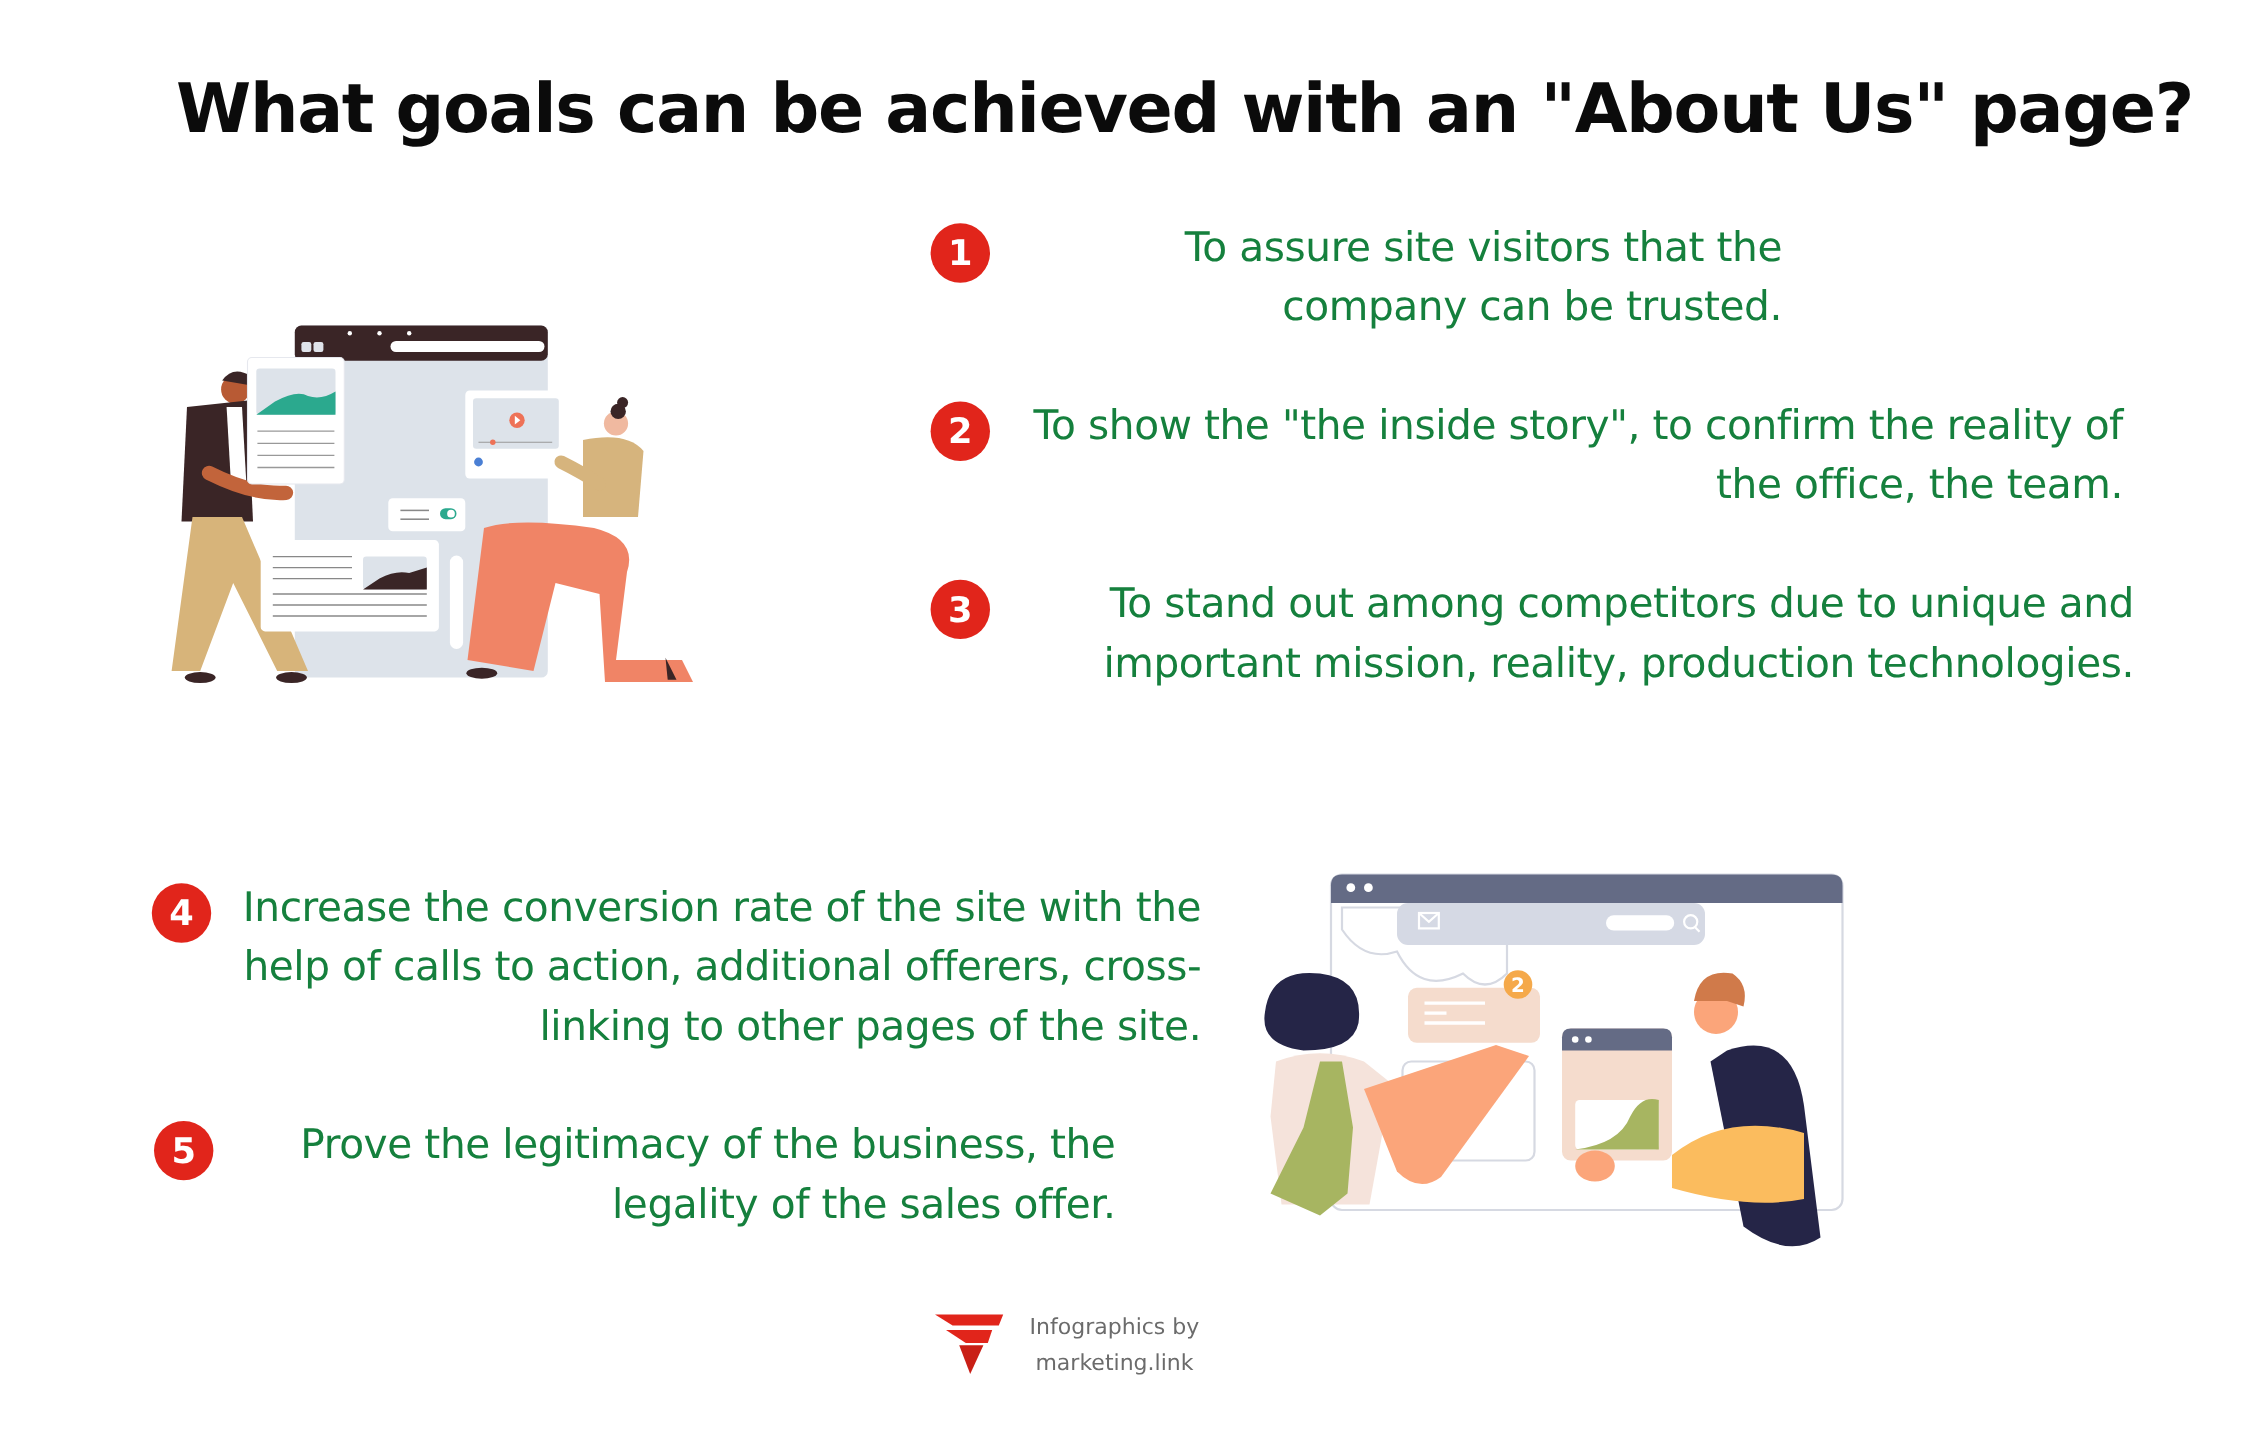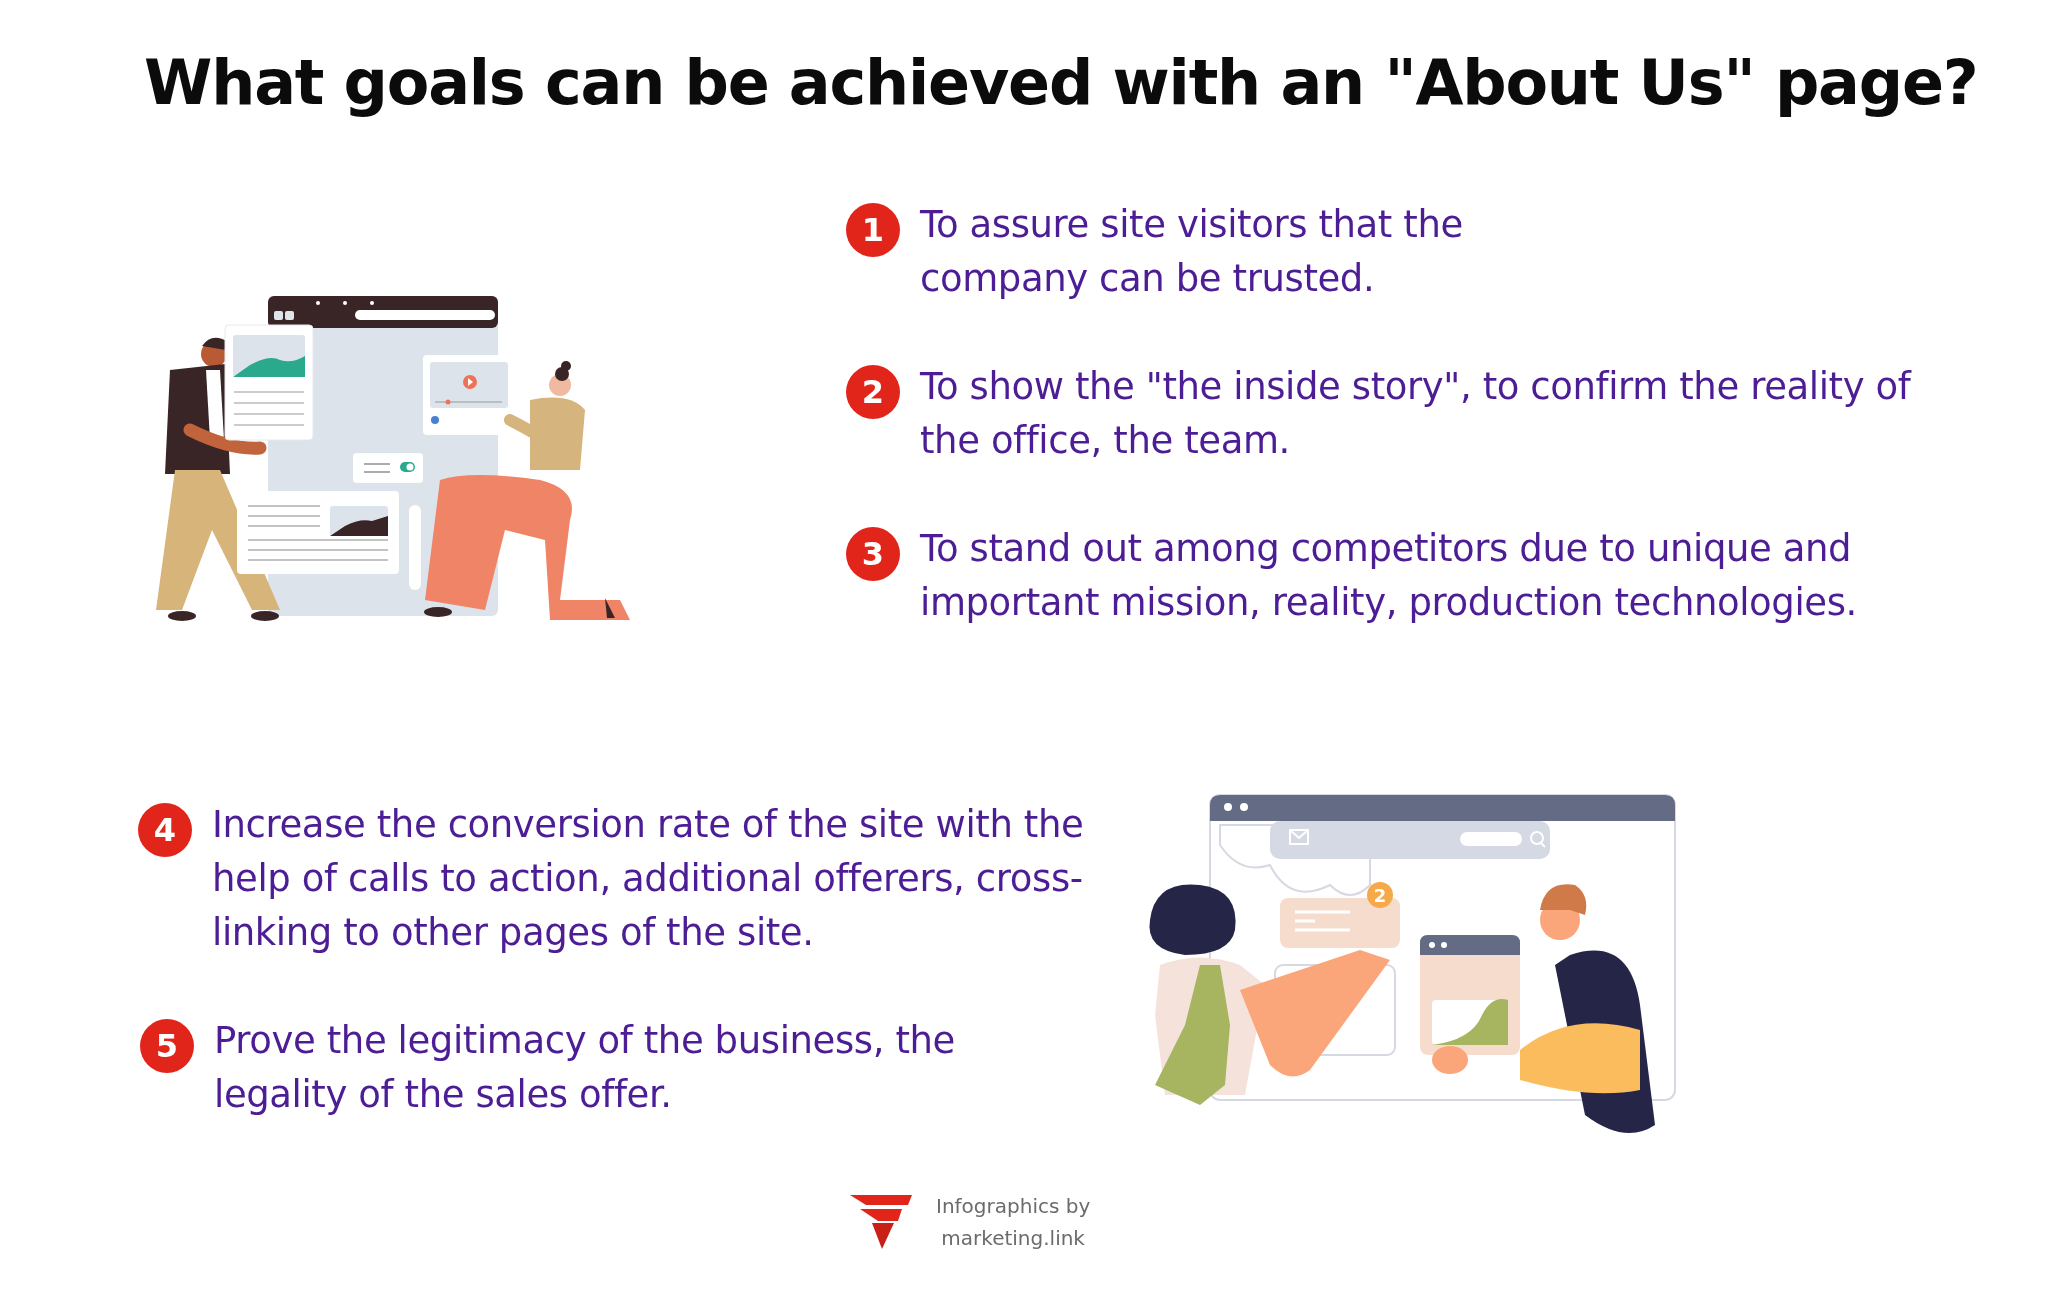--- a/index.html
+++ b/index.html
@@ -1,27 +1,27 @@
 <!DOCTYPE html>
 <html><head>
 <meta charset="utf-8">
 <style>
   html, body { margin: 0; padding: 0; background: #ffffff; }
   body { width: 2062px; height: 1306px; position: relative; overflow: hidden;
          font-family: "DejaVu Sans", "Liberation Sans", sans-serif; color: #111; }
-  .title { position: absolute; left: 144px; top: 46px; margin: 0;
+  .title { position: absolute; left: 144px; top: 46px; margin: 16px;
            font-family: "DejaVu Sans", sans-serif; font-weight: bold;
            font-size: 62px; letter-spacing: -1.2px; color: #0b0b0b; white-space: nowrap; }
   .goal { position: absolute; display: flex; align-items: flex-start; }
   .badge { width: 54px; height: 54px; border-radius: 50%; background: #e1251b;
            color: #fff; font-weight: bold; font-size: 32px; display: flex;
            align-items: center; justify-content: center; flex: 0 0 54px;
            font-family: "DejaVu Sans", sans-serif; margin-top: 5px; }
-  .goal-text { margin-left: 20px; font-size: 37px; line-height: 54px; color: #4c1d95;
-               font-family: "DejaVu Sans", sans-serif; letter-spacing: -0.4px; }
+  .goal-text { margin-left: 20px; font-size: 37px; line-height: 54px; color: #15803d;
+               font-family: "DejaVu Sans", sans-serif; letter-spacing: -0.4px; text-align: right; }
   #g1 { left: 846px; top: 198px; width: 1120px; }
   #g2 { left: 846px; top: 360px; width: 1120px; }
   #g3 { left: 846px; top: 522px; width: 1120px; }
   #g4 { left: 138px; top: 798px; width: 960px; }
   #g5 { left: 140px; top: 1014px; width: 960px; }
   .illus { position: absolute; }
   #illus1 { left: 150px; top: 280px; width: 580px; height: 360px; }
   #illus2 { left: 1140px; top: 790px; width: 620px; height: 380px; }
   .footer { position: absolute; left: 848px; top: 1190px; display: flex; align-items: center; }
   .footer-text { margin-left: 22px; font-size: 20px; line-height: 32px; color: #6b6b6b;

